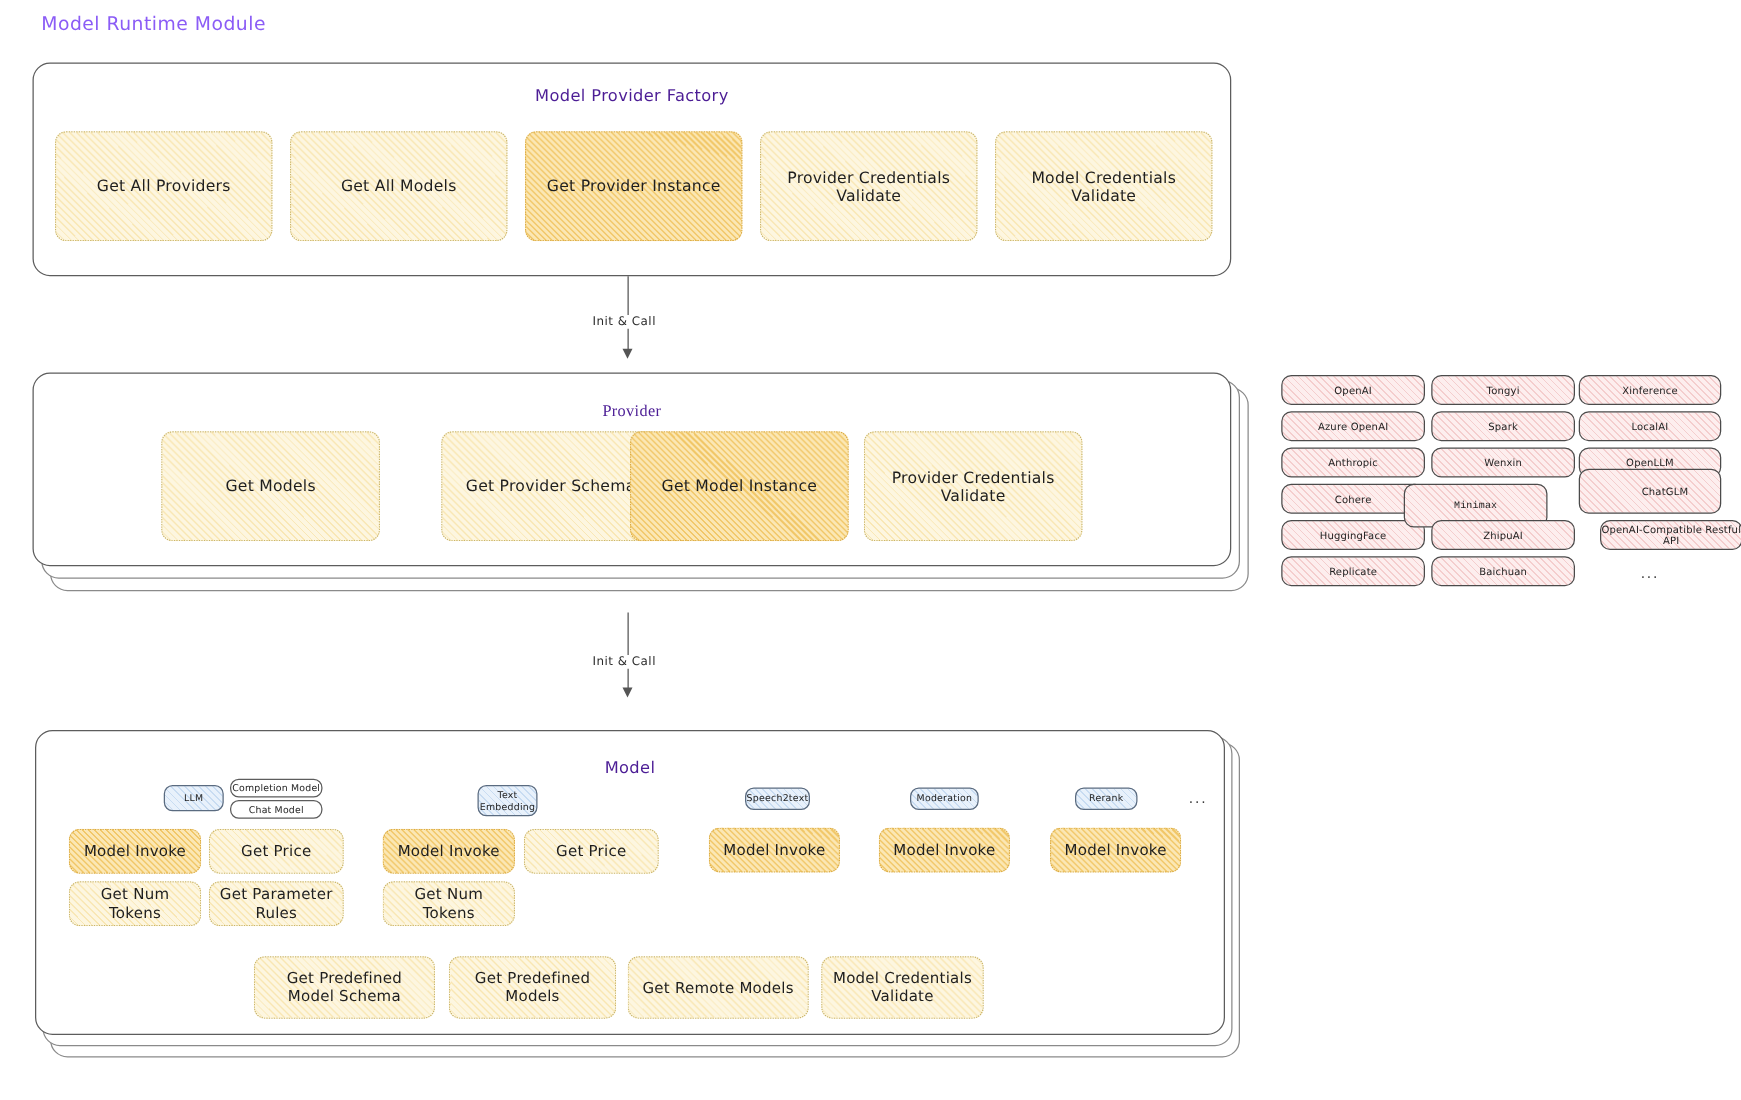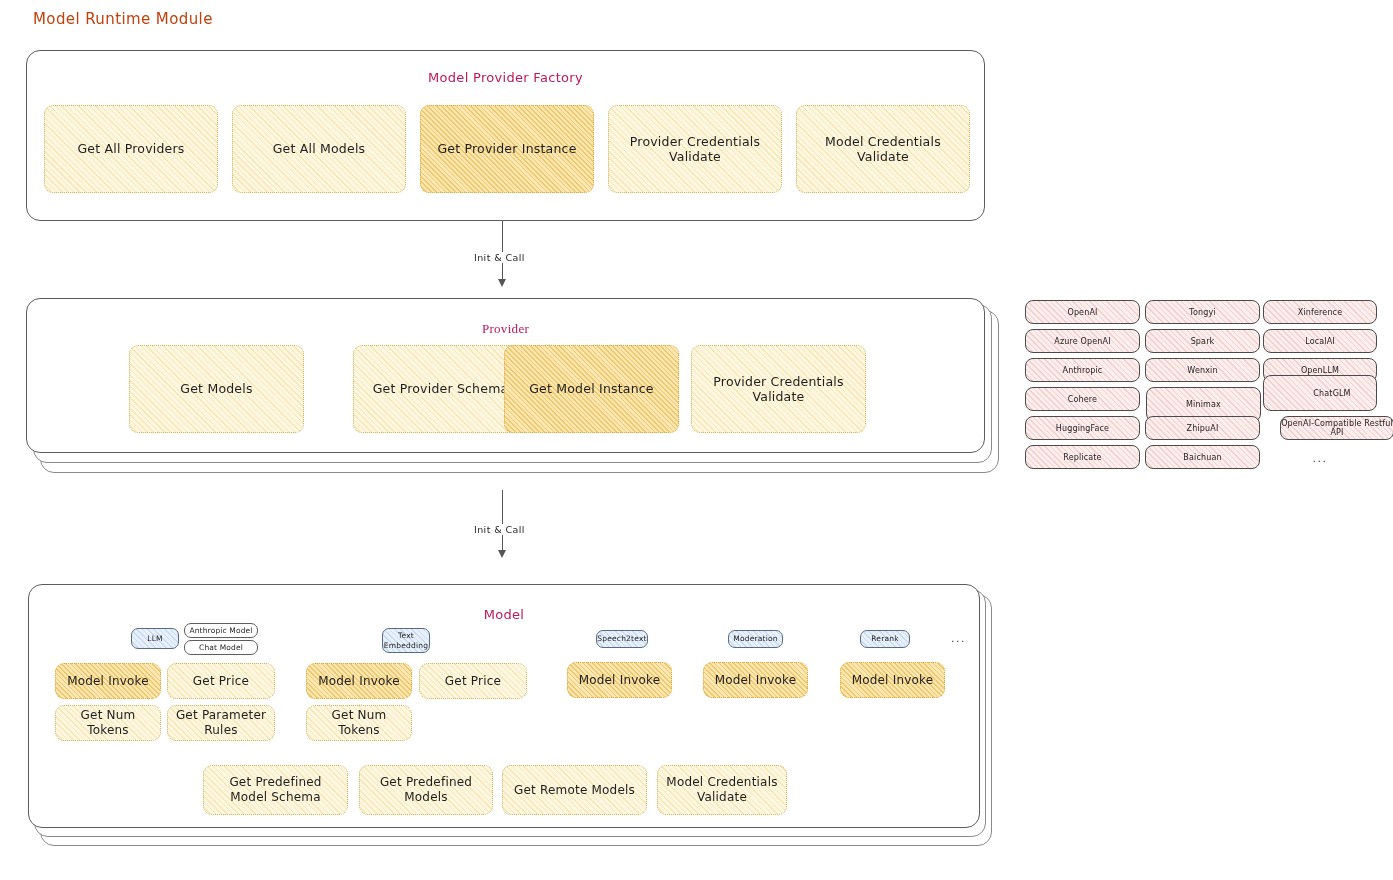--- a/index.html
+++ b/index.html
@@ -10,21 +10,21 @@
     font-family:"DejaVu Sans","Liberation Sans",sans-serif;
     color:#1e1e1e;
     overflow:hidden;
     position:relative;
   }
   #canvas{position:absolute;left:0;top:0;width:1393px;height:880px;}
 
   
   .page-title{
     position:absolute;left:33px;top:10px;
-    font-size:15px;letter-spacing:.4px;color:#c2410c;
+    font-size:15px;letter-spacing:.4px;color:#8b5cf6;
     font-family:"DejaVu Sans","Liberation Sans",sans-serif;
   }
 
   
   .panel{
     position:absolute;
     background:#ffffff;
     border:1.2px solid #5c5c5c;
     border-radius:14px;
     box-sizing:border-box;
@@ -32,21 +32,21 @@
   .panel-shadow{
     position:absolute;
     background:#ffffff;
     border:1.2px solid #8a8a8a;
     border-radius:14px;
     box-sizing:border-box;
   }
   .panel-title{
     position:absolute;left:0;right:0;
     text-align:center;
-    font-size:13px;color:#be185d;
+    font-size:13px;color:#4c1d95;
     letter-spacing:.3px;
   }
 
   
   .node{
     position:absolute;
     box-sizing:border-box;
     border:1.2px dotted #c9b56a;
     border-radius:9px;
     display:flex;align-items:center;justify-content:center;
@@ -167,21 +167,21 @@
     <div class="chip" style="left:1025px;top:300px;width:115px;height:24px;">OpenAI</div>
     <div class="chip" style="left:1025px;top:329px;width:115px;height:24px;">Azure OpenAI</div>
     <div class="chip" style="left:1025px;top:358px;width:115px;height:24px;">Anthropic</div>
     <div class="chip" style="left:1025px;top:387px;width:115px;height:24px;">Cohere</div>
     <div class="chip" style="left:1025px;top:416px;width:115px;height:24px;">HuggingFace</div>
     <div class="chip" style="left:1025px;top:445px;width:115px;height:24px;">Replicate</div>
 
     <div class="chip" style="left:1145px;top:300px;width:115px;height:24px;">Tongyi</div>
     <div class="chip" style="left:1145px;top:329px;width:115px;height:24px;">Spark</div>
     <div class="chip" style="left:1145px;top:358px;width:115px;height:24px;">Wenxin</div>
-    <div class="chip" style="left:1146px;top:387px;width:115px;height:35px;">Minimax</div>
+    <div class="chip" style="left:1123px;top:387px;width:115px;height:35px;font-family:Liberation Mono, monospace;">Minimax</div>
     <div class="chip" style="left:1145px;top:416px;width:115px;height:24px;">ZhipuAI</div>
     <div class="chip" style="left:1145px;top:445px;width:115px;height:24px;">Baichuan</div>
 
     <div class="chip" style="left:1263px;top:300px;width:114px;height:24px;">Xinference</div>
     <div class="chip" style="left:1263px;top:329px;width:114px;height:24px;">LocalAI</div>
     <div class="chip" style="left:1263px;top:358px;width:114px;height:24px;">OpenLLM</div>
     <div class="chip" style="left:1263px;top:375px;width:114px;height:36px;padding-left:24px;">ChatGLM</div>
     <div class="chip" style="left:1263px;top:416px;width:114px;height:24px;margin-left:17px;">OpenAI-Compatible Restful API</div>
     <div class="chip-ellipsis" style="left:1263px;top:452px;width:114px;">...</div>
   </div>
@@ -193,21 +193,21 @@
   </div>
 
   <div class="panel-shadow" style="left:40px;top:594px;width:952px;height:252px;"></div>
   <div class="panel-shadow" style="left:34px;top:589px;width:952px;height:248px;"></div>
   <div class="panel" style="left:28px;top:584px;width:952px;height:244px;">
     <div class="panel-title" style="top:22px;">Model</div>
   </div>
 
   <div>
     <div class="badge" style="left:131px;top:628px;width:48px;height:21px;">LLM</div>
-    <div class="badge-plain" style="left:184px;top:623px;width:74px;height:15px;">Anthropic Model</div>
+    <div class="badge-plain" style="left:184px;top:623px;width:74px;height:15px;">Completion Model</div>
     <div class="badge-plain" style="left:184px;top:640px;width:74px;height:15px;">Chat Model</div>
 
     <div class="badge" style="left:382px;top:628px;width:48px;height:25px;">Text Embedding</div>
     <div class="badge" style="left:596px;top:630px;width:52px;height:18px;">Speech2text</div>
     <div class="badge" style="left:728px;top:630px;width:55px;height:18px;">Moderation</div>
     <div class="badge" style="left:860px;top:630px;width:50px;height:18px;">Rerank</div>
     <div class="model-ellipsis" style="left:951px;top:632px;">...</div>
   </div>
 
   <div>

